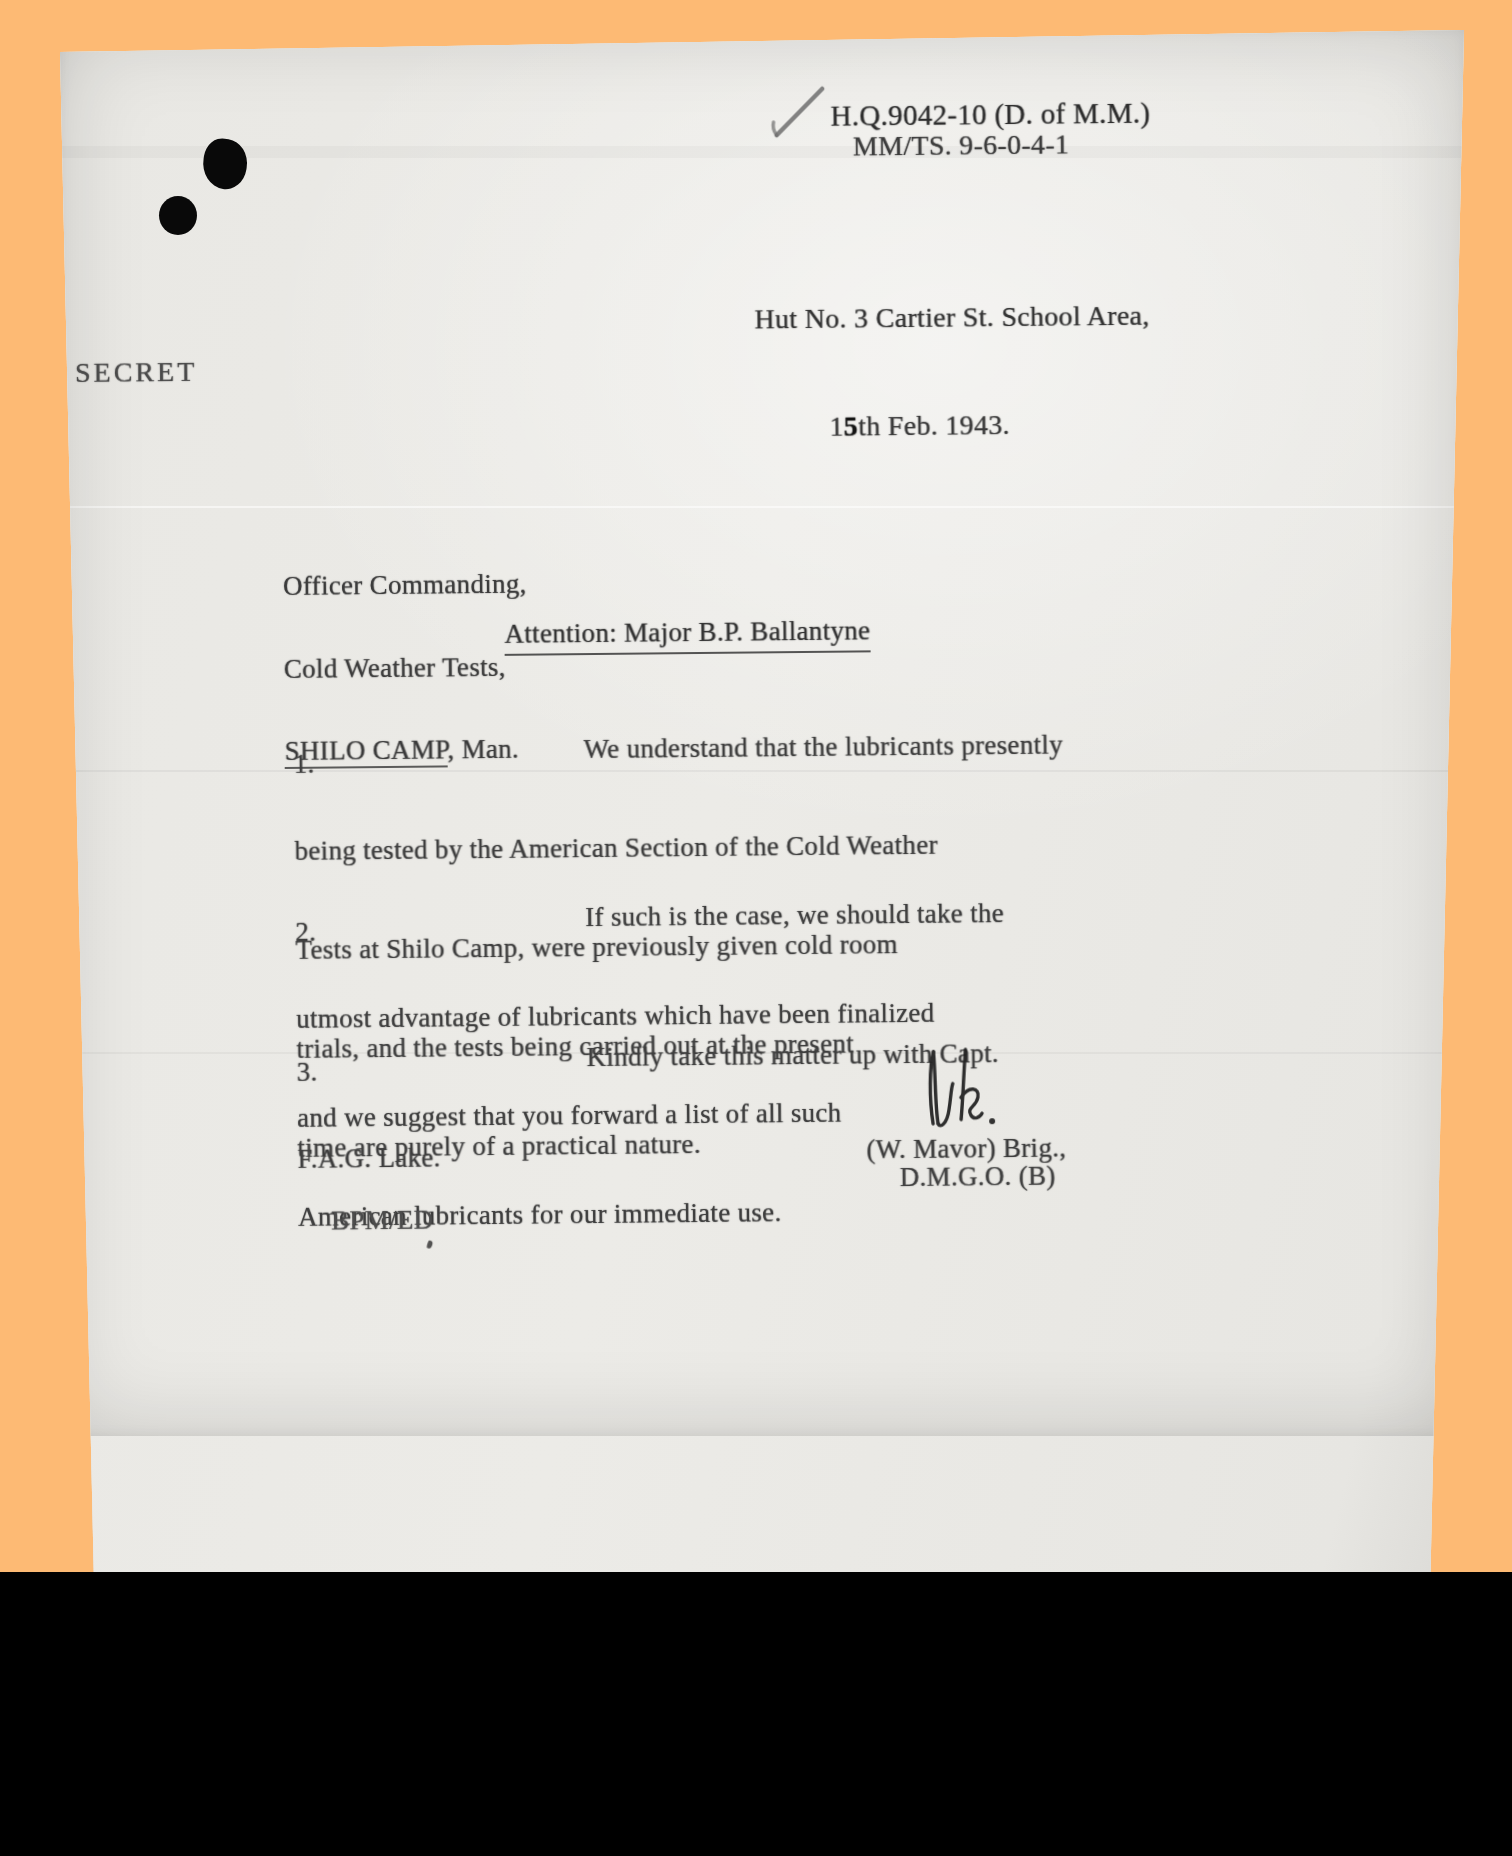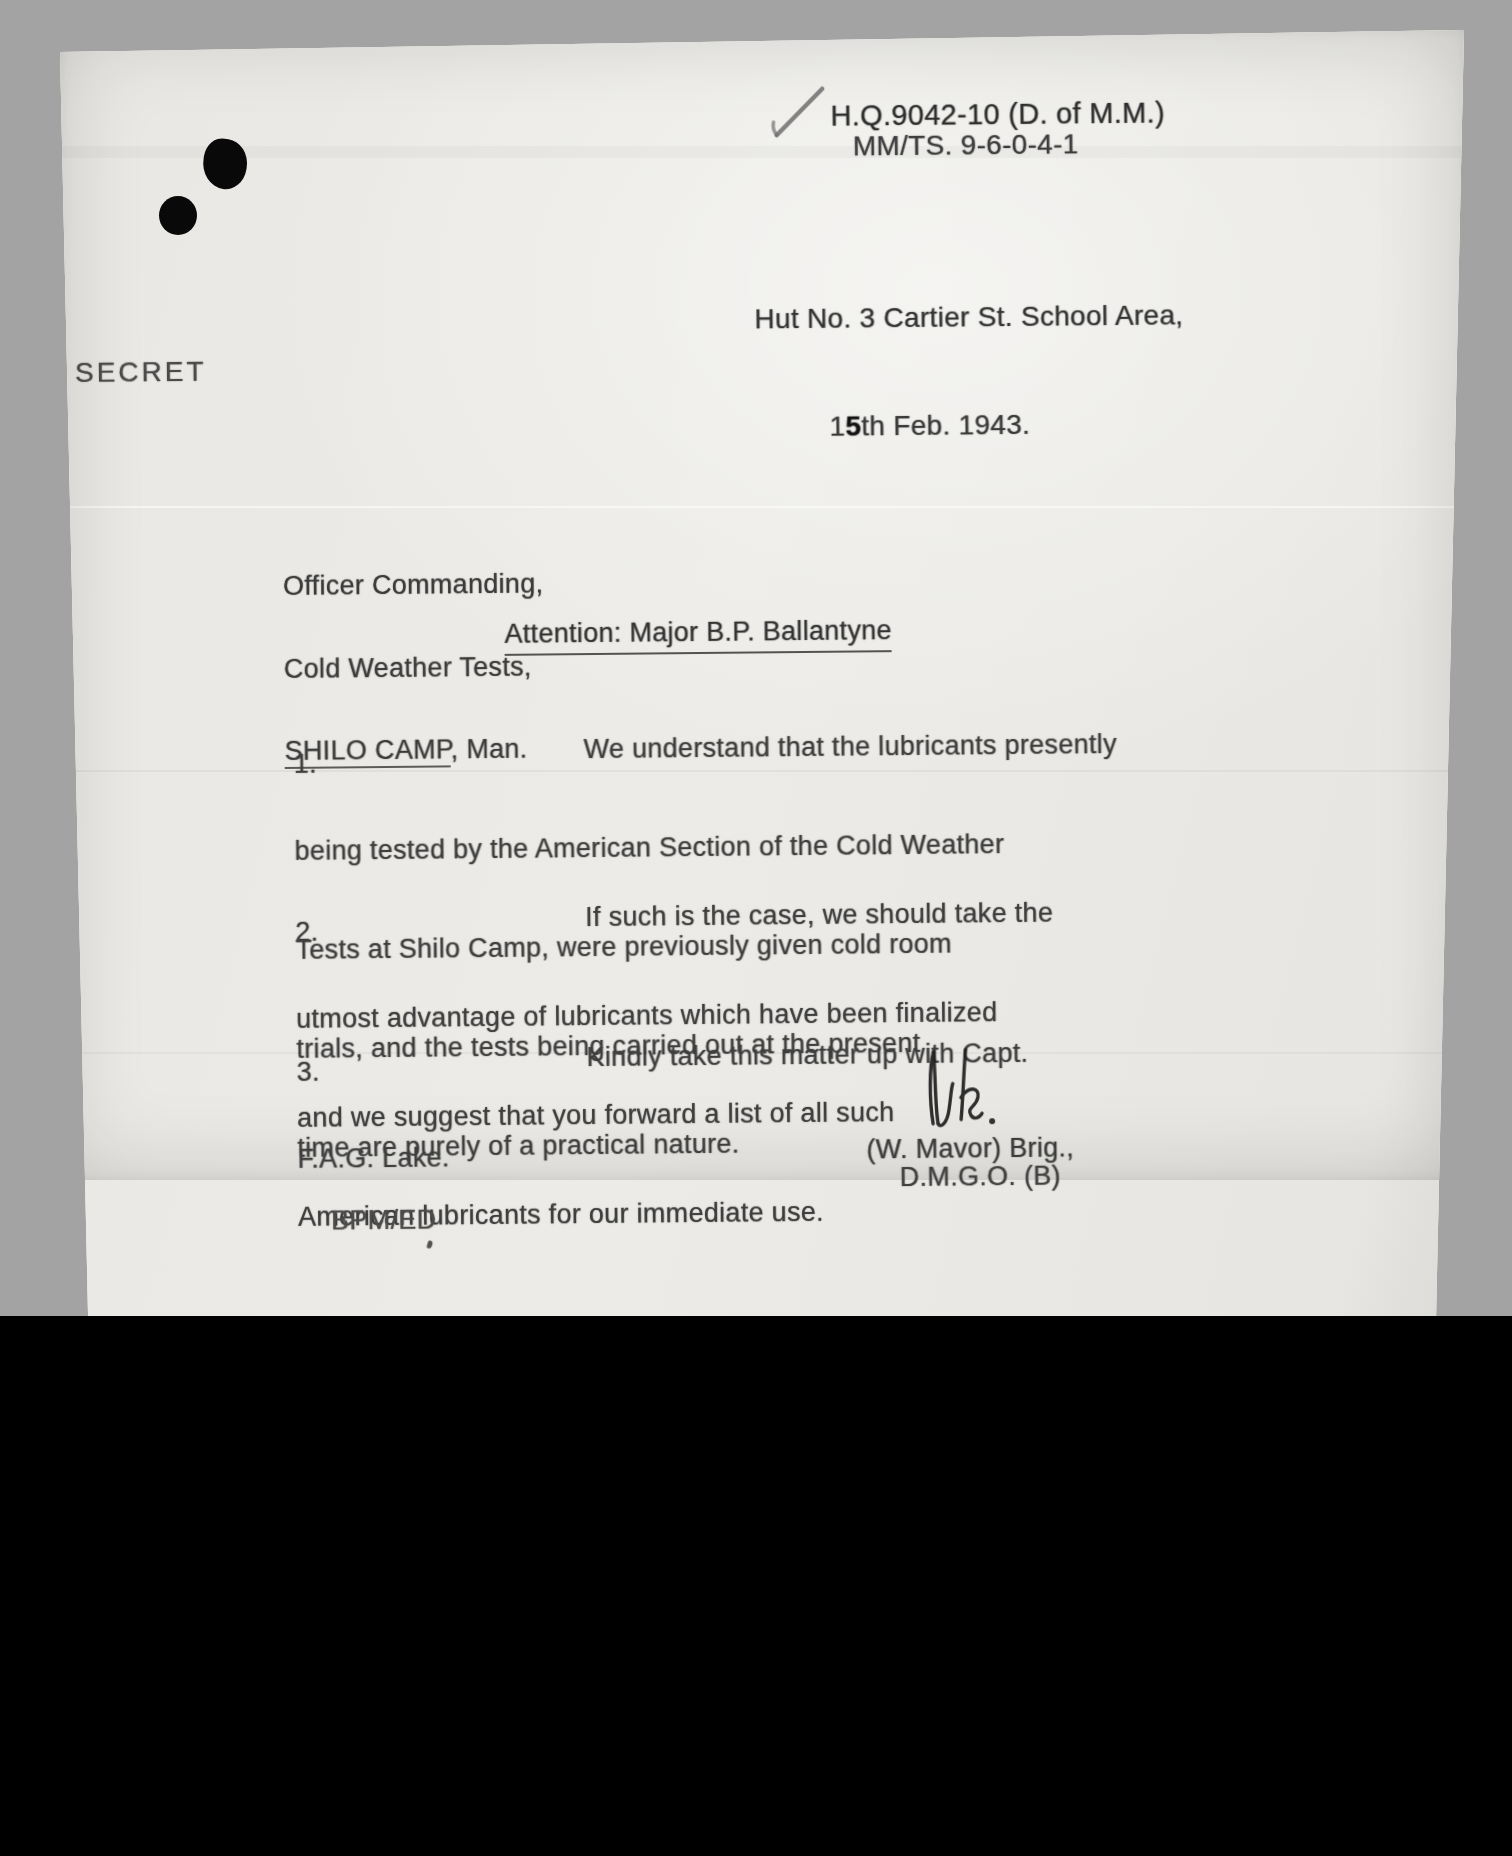--- a/index.html
+++ b/index.html
@@ -1,21 +1,21 @@
 <!DOCTYPE html>
 <html><head>
 <meta charset="utf-8">
 <style>
   html,body{margin:0;padding:0;background:#000;}
   .canvas{
     position:relative;
-    width:1512px;height:1316px;
-    background:#a3a3a3;
+    width:1512px;height:1572px;
+    background:#fdba74;
     overflow:hidden;
-    font-family:Liberation Sans, sans-serif;
+    font-family:Liberation Serif, serif;
   }
   
   .paper{
     position:absolute;inset:0;
     background:
       radial-gradient(1100px 800px at 62% 22%, rgba(255,255,255,.45), rgba(255,255,255,0) 62%),
       linear-gradient(104deg, #d9d8d4 0%, #e9e8e4 5%, #ecebe7 48%, #e7e6e2 90%, #d7d6d2 100%),
       linear-gradient(180deg, #e7e6e2 0%, #ebeae6 45%, #e3e2de 100%);
     background-color:#e9e8e4;
     clip-path:polygon(60px 52px, 1464px 30px, 1430px 1597px, 1352px 1693px, 97px 1718px);

